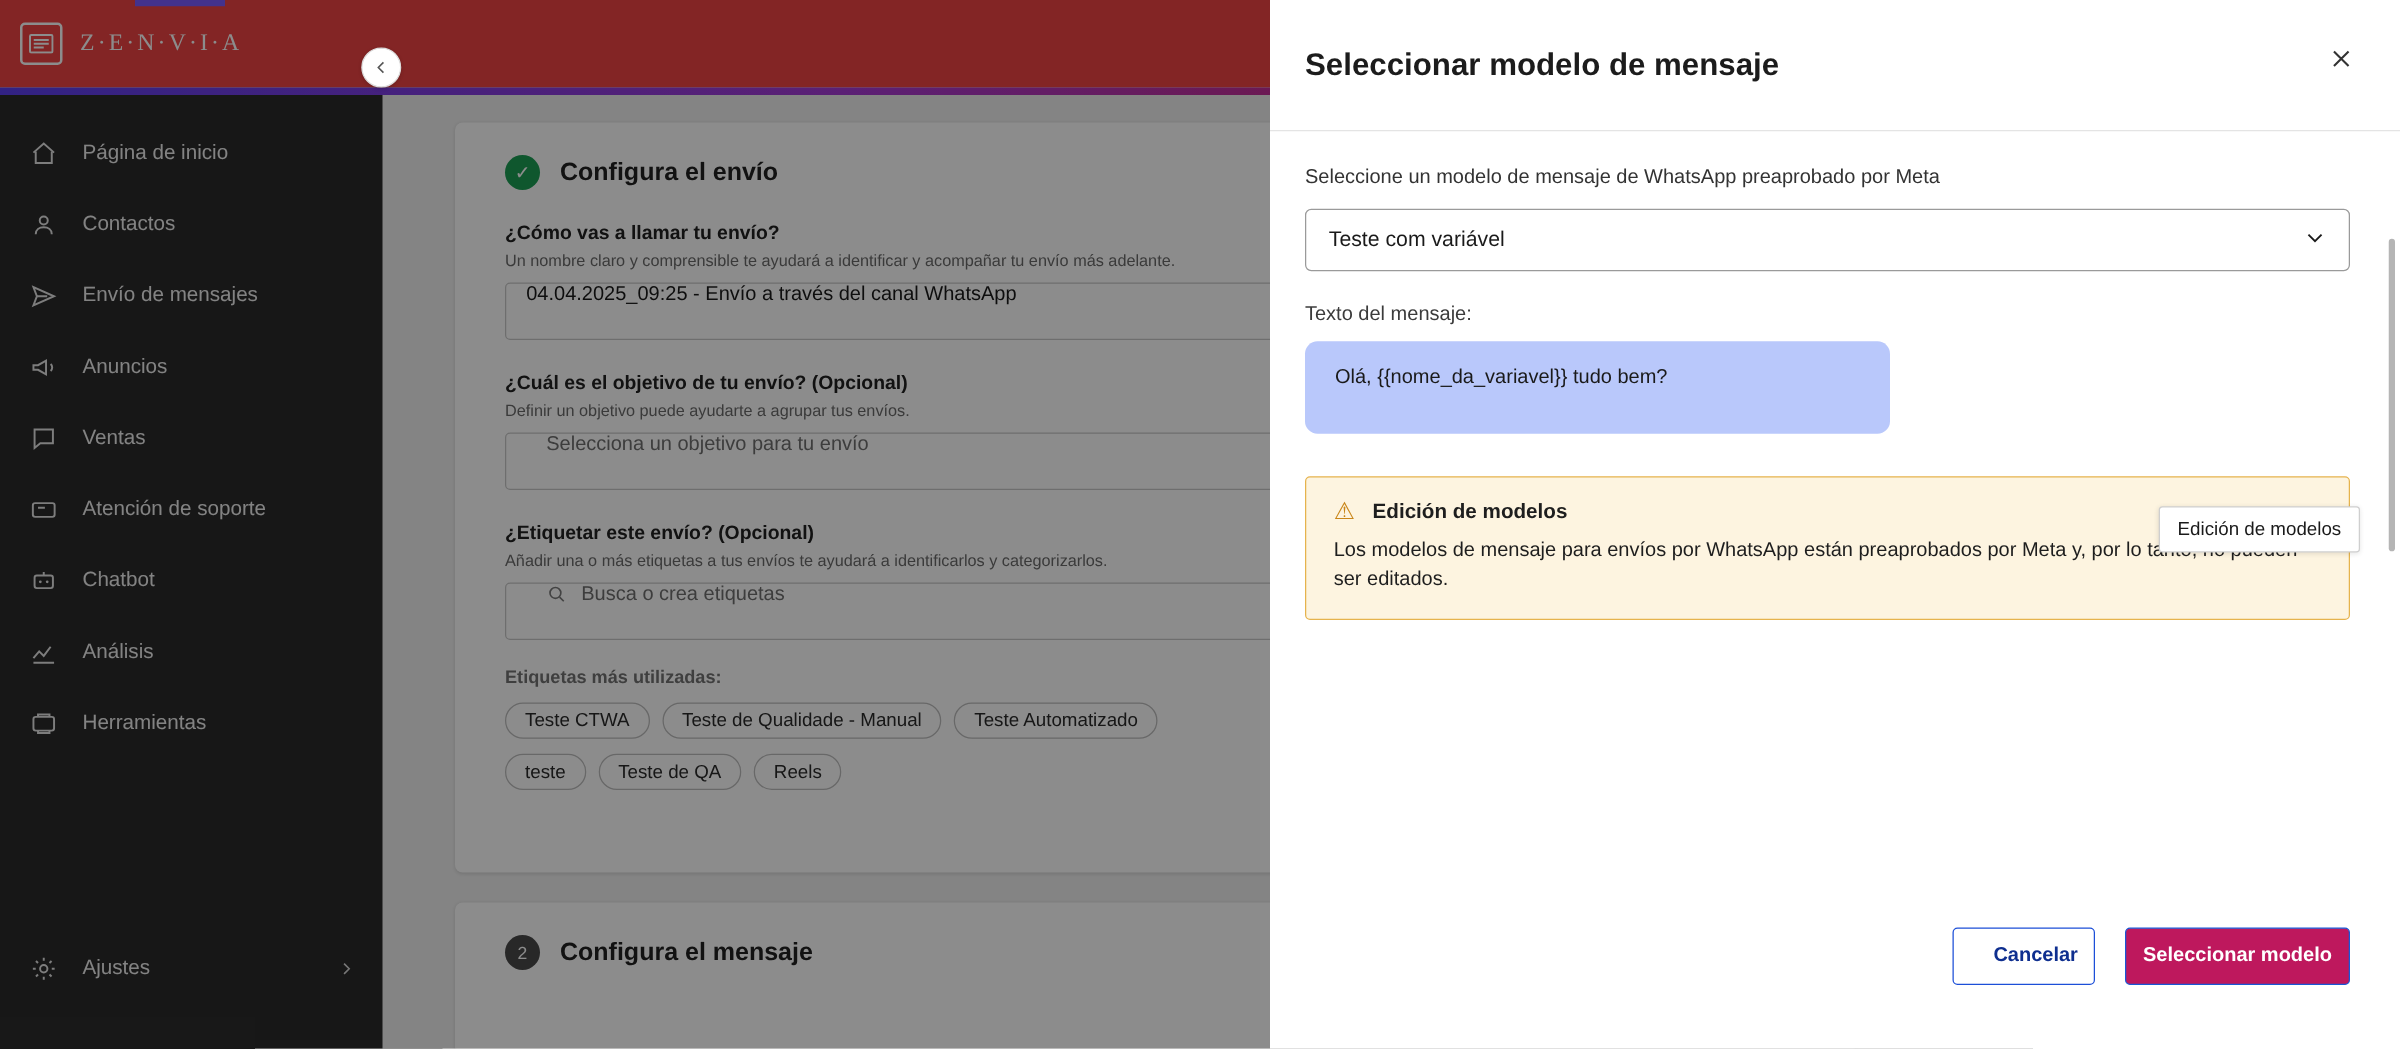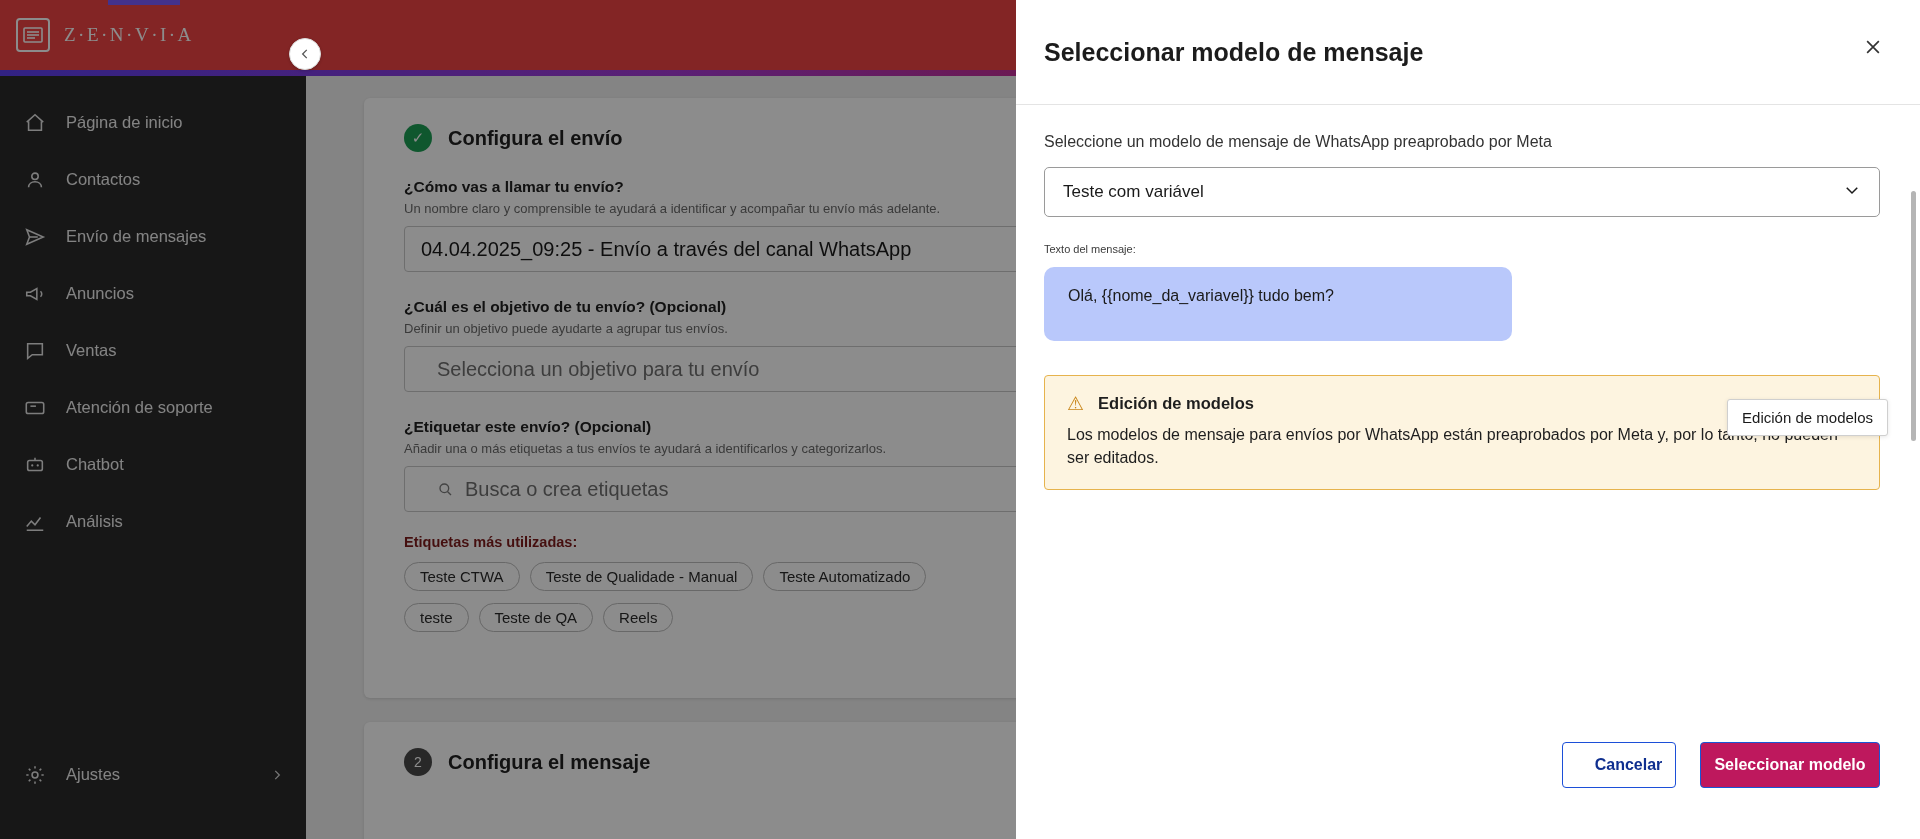--- a/index.html
+++ b/index.html
@@ -137,30 +137,30 @@
   }
   .field-help {
     font-size: 13px; color: #6b6b6b; margin-top: 5px;
   }
   .input-box {
     margin-top: 10px;
     height: 46px;
     border: 1px solid #c9c9c9;
     border-radius: 4px;
     background: #fff;
-    display: flex; align-items: center;
+    display: flex; 
     padding: 0 16px;
-    font-size: 20px;
+    font-size: 16px;
     color: #1a1a1a;
     width: 1040px;
   }
   .input-box.placeholder { color: #6f6f6f; padding-left: 32px; }
   .input-box .srch { margin-right: 12px; color: #7a7a7a; display: flex; }
   .tags-label {
-    font-size: 14.5px; color: #7f1d1d; font-weight: bold; margin-top: 22px;
+    font-size: 14.5px; color: #737373; font-weight: bold; margin-top: 22px;
   }
   .tag-row { margin-top: 12px; display: flex; flex-wrap: wrap; gap: 10px; }
   .tag {
     border: 1px solid #bdbdbd;
     border-radius: 16px;
     padding: 5px 15px;
     font-size: 15px;
     color: #2a2a2a;
     background: #fff;
     white-space: nowrap;
@@ -205,21 +205,21 @@
     margin-top: 16px;
     height: 50px;
     border: 1px solid #9a9a9a;
     border-radius: 5px;
     display: flex; align-items: center; justify-content: space-between;
     padding: 16px 18px;
     font-size: 17px; color: #1a1a1a;
     cursor: pointer;
     background: #fff;
   }
-  .msg-label { margin-top: 26px; font-size: 11px; color: #3b3b3b; }
+  .msg-label { margin-top: 26px; font-size: 16px; color: #3b3b3b; }
   .bubble {
     margin-top: 12px;
     width: 468px;
     min-height: 74px;
     background: #b9c8fb;
     border-radius: 10px;
     padding: 20px 24px;
     font-size: 16px;
     color: #1a1a1a;
   }
@@ -400,20 +400,35 @@
           </svg>
       </span>
       <span class="nav-label">Análisis</span>
       <span class="chev">
         <svg width="14" height="14" viewBox="0 0 24 24" fill="none" stroke="currentColor" stroke-width="2.2">
             <path d="M9 5l7 7-7 7"></path>
           </svg>
       </span>
     </div>
 
+    <div class="nav-item">
+      <span class="nav-icon">
+        <svg width="22" height="22" viewBox="0 0 24 24" fill="none" stroke="currentColor" stroke-width="1.7">
+            <rect x="3" y="6" width="18" height="12" rx="2"></rect>
+            <path d="M7 6V4h10v2"></path>
+            <path d="M7 18v2h10v-2"></path>
+          </svg>
+      </span>
+      <span class="nav-label">Herramientas</span>
+      <span class="chev">
+        <svg width="14" height="14" viewBox="0 0 24 24" fill="none" stroke="currentColor" stroke-width="2.2">
+            <path d="M5 9l7 7 7-7"></path>
+          </svg>
+      </span>
+    </div>
 
     <div class="nav-item settings-item">
       <span class="nav-icon">
         <svg width="22" height="22" viewBox="0 0 24 24" fill="none" stroke="currentColor" stroke-width="1.7">
             <circle cx="12" cy="12" r="3.2"></circle>
             <path d="M12 2.5v2.5M12 19v2.5M2.5 12H5M19 12h2.5M5.2 5.2l1.8 1.8M17 17l1.8 1.8M18.8 5.2L17 7M7 17l-1.8 1.8"></path>
           </svg>
       </span>
       <span class="nav-label">Ajustes</span>
       <span class="chev">

